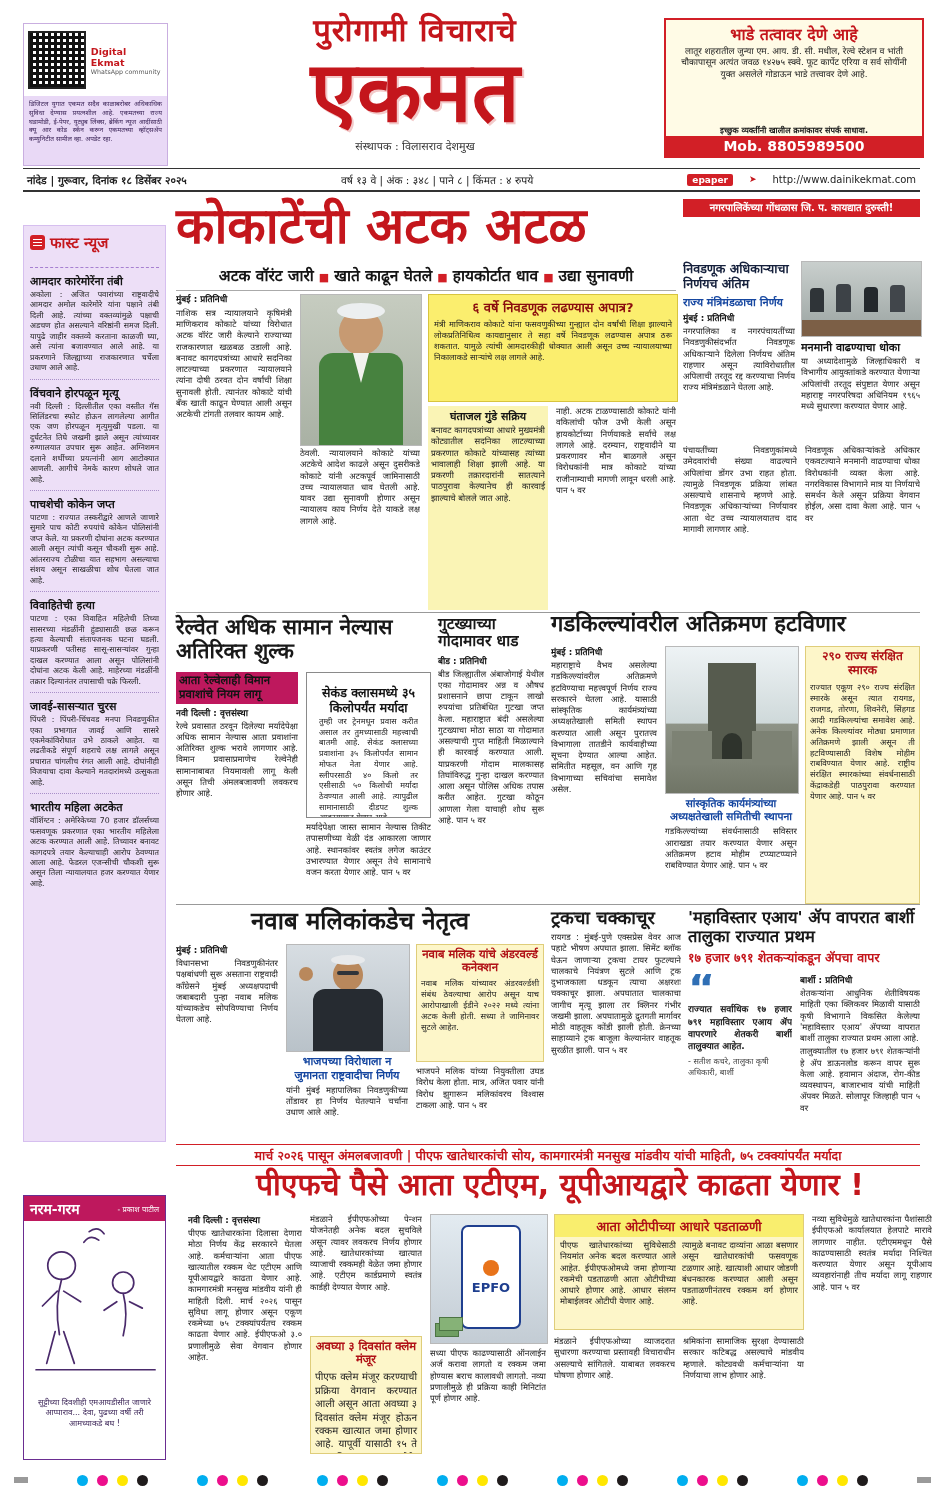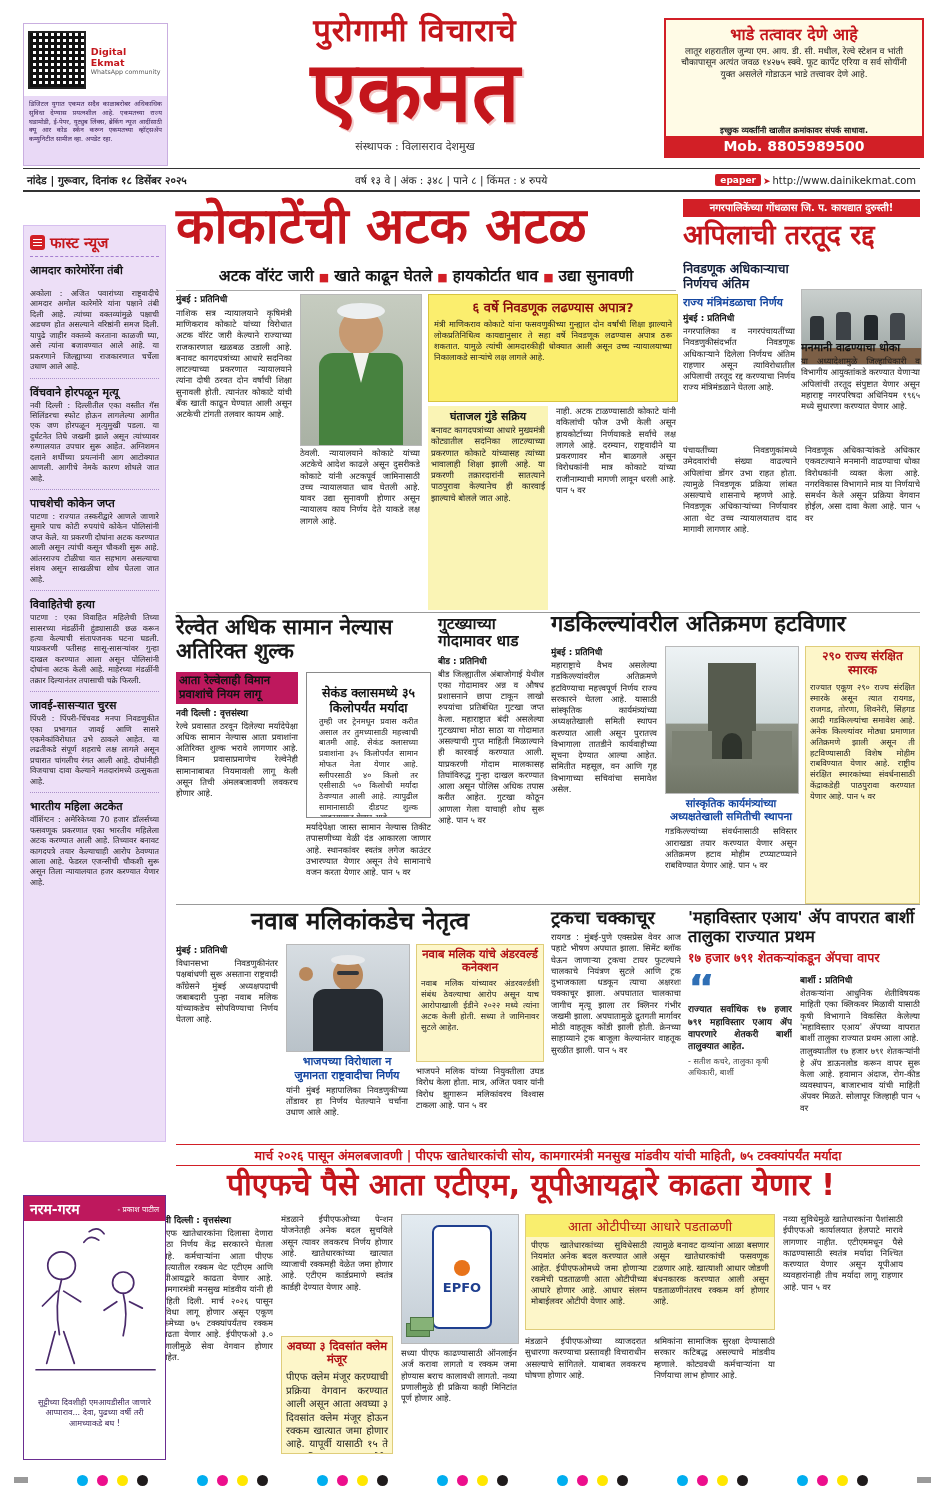--- a/index.html
+++ b/index.html
@@ -42,39 +42,39 @@
   <div class="abs" style="left:664px;top:18px;width:256px;height:136px;border:2.5px solid #d21f26;background:#fffbe6;display:flex;flex-direction:column">
     <div class="red" style="font-size:16px;font-weight:bold;text-align:center;padding:3px 0 1px">भाडे तत्वावर देणे आहे</div>
     <div style="font-size:8.8px;line-height:1.3;color:#1a1a1a;text-align:center;padding:0 7px;flex:1">लातूर शहरातील जुन्या एम. आय. डी. सी. मधील, रेल्वे स्टेशन व भांती चौकापासून अत्यंत जवळ १४२७५ स्क्वे. फूट कार्पेट एरिया व सर्व सोयींनी युक्त असलेले गोडाऊन भाडे तत्त्वावर देणे आहे.</div>
     <div style="font-size:8px;font-weight:bold;text-align:center;color:#1a1a1a;padding:1px 0">इच्छुक व्यक्तींनी खालील क्रमांकावर संपर्क साधावा.</div>
     <div style="background:#d21f26;color:#fff;font-size:14px;font-weight:bold;text-align:center;padding:2px 0">Mob. 8805989500</div>
   </div>
 
   <div class="abs" style="left:23px;top:168px;width:897px;height:24px;border-top:1.5px solid #333;border-bottom:2px solid #333;display:flex;justify-content:space-between;align-items:center;padding:0 4px;box-sizing:border-box">
     <div style="font-size:10.5px;font-weight:bold;color:#222">नांदेड | गुरूवार, दिनांक १८ डिसेंबर २०२५</div>
     <div style="font-size:10.5px;color:#222">वर्ष १३ वे | अंक : ३४८ | पाने ८ | किंमत : ४ रुपये</div>
-    <div style="display:flex;align-items:flex-end;gap:2px">
+    <div style="display:flex;align-items:flex-start;gap:16px">
       <span style="background:#d21f26;color:#fff;font-size:9px;font-weight:bold;padding:1px 5px;border-radius:2px">epaper</span>
       <span class="red" style="font-size:9px">➤</span>
       <span style="font-size:10px;color:#222">http://www.dainikekmat.com</span>
     </div>
   </div>
 
   <div class="abs" style="left:23px;top:225px;width:143px;height:917px;background:#eddff7;border:1px solid #d6bfef;box-sizing:border-box;padding:6px">
-    <div style="display:flex;align-items:center;gap:5px;border-bottom:1.5px dashed #a67fd0;padding-bottom:4px">
+    <div style="display:flex;align-items:center;gap:5px;border-bottom:1.5px dashed #a67fd0;padding-bottom:15px">
       <span style="width:15px;height:15px;background:#d21f26;border-radius:3px;display:inline-block;position:relative">
         <span style="position:absolute;left:3px;top:4px;width:9px;height:1.5px;background:#fff"></span>
         <span style="position:absolute;left:3px;top:7px;width:9px;height:1.5px;background:#fff"></span>
         <span style="position:absolute;left:3px;top:10px;width:9px;height:1.5px;background:#fff"></span>
       </span>
       <span class="red" style="font-size:15px;font-weight:bold">फास्ट न्यूज</span>
     </div>
 
     <div style="border-bottom:1px dotted #a98fc9;padding:5px 0">
-      <div style="font-size:11px;font-weight:bold;color:#141414;margin-bottom:12px">आमदार कारेमोरेंना तंबी</div>
+      <div style="font-size:11px;font-weight:bold;color:#141414;margin-bottom:2px">आमदार कारेमोरेंना तंबी</div>
       <div class="t" style="font-size:7.8px">अकोला : अजित पवारांच्या राष्ट्रवादीचे आमदार अमोल कारेमोरे यांना पक्षाने तंबी दिली आहे. त्यांच्या वक्तव्यांमुळे पक्षाची अडचण होत असल्याने वरिष्ठांनी समज दिली. यापुढे जाहीर वक्तव्ये करताना काळजी घ्या, असे त्यांना बजावण्यात आले आहे. या प्रकरणाने जिल्ह्याच्या राजकारणात चर्चेला उधाण आले आहे.</div>
     </div>
     <div style="border-bottom:1px dotted #a98fc9;padding:5px 0">
       <div style="font-size:11px;font-weight:bold;color:#141414;margin-bottom:2px">विंचवाने होरपळून मृत्यू</div>
       <div class="t" style="font-size:7.8px">नवी दिल्ली : दिल्लीतील एका वस्तीत गॅस सिलिंडरचा स्फोट होऊन लागलेल्या आगीत एक जण होरपळून मृत्युमुखी पडला. या दुर्घटनेत तिघे जखमी झाले असून त्यांच्यावर रुग्णालयात उपचार सुरू आहेत. अग्निशमन दलाने शर्थीच्या प्रयत्नांनी आग आटोक्यात आणली. आगीचे नेमके कारण शोधले जात आहे.</div>
     </div>
     <div style="border-bottom:1px dotted #a98fc9;padding:5px 0">
       <div style="font-size:11px;font-weight:bold;color:#141414;margin-bottom:2px">पाचशेची कोकेन जप्त</div>
       <div class="t" style="font-size:7.8px">पाटणा : राज्यात तस्करीद्वारे आणले जाणारे सुमारे पाच कोटी रुपयांचे कोकेन पोलिसांनी जप्त केले. या प्रकरणी दोघांना अटक करण्यात आली असून त्यांची कसून चौकशी सुरू आहे. आंतरराज्य टोळीचा यात सहभाग असल्याचा संशय असून साखळीचा शोध घेतला जात आहे.</div>
     </div>
@@ -119,21 +119,20 @@
     <div class="abs" style="left:252px;top:112px;width:120px;height:204px;background:#faf4b5;overflow:hidden">
       <div style="font-size:11px;font-weight:bold;color:#141414;text-align:center;padding:2px 0">घंताजल गुंडे सक्रिय</div>
       <div class="t" style="padding:0 3px">बनावट कागदपत्रांच्या आधारे मुख्यमंत्री कोट्यातील सदनिका लाटल्याच्या प्रकरणात कोकाटे यांच्यासह त्यांच्या भावालाही शिक्षा झाली आहे. या प्रकरणी तक्रारदारांनी सातत्याने पाठपुरावा केल्यानेच ही कारवाई झाल्याचे बोलले जात आहे.</div>
     </div>
     <div class="abs t" style="left:380px;top:112px;width:120px;height:204px">नाही. अटक टाळण्यासाठी कोकाटे यांनी वकिलांची फौज उभी केली असून हायकोर्टाच्या निर्णयाकडे सर्वांचे लक्ष लागले आहे. दरम्यान, राष्ट्रवादीने या प्रकरणावर मौन बाळगले असून विरोधकांनी मात्र कोकाटे यांच्या राजीनाम्याची मागणी लावून धरली आहे. पान ५ वर</div>
   </div>
 
   <div class="abs" style="left:683px;top:199px;width:237px;height:18px;background:#d21f26;color:#fff;font-size:10px;font-weight:bold;text-align:center;line-height:18px;overflow:hidden">नगरपालिकेंच्या गोंधळास जि. प. कायद्यात दुरुस्ती!</div>
 
   <div class="abs" style="left:683px;top:221px;width:237px;height:389px">
-    <div class="red" style="font-size:27px;font-weight:800;line-height:1.05">अपिलाची तरतूद रद्द</div>
     <div class="abs" style="left:0;top:40px;width:112px;height:178px;overflow:hidden">
       <div style="font-size:12.5px;font-weight:bold;color:#15203c;line-height:1.2">निवडणूक अधिकाऱ्याचा निर्णयच अंतिम</div>
       <div class="blue" style="font-size:11px;font-weight:bold;margin:3px 0">राज्य मंत्रिमंडळाचा निर्णय</div>
       <div class="dl">मुंबई : प्रतिनिधी</div>
       <div class="t">नगरपालिका व नगरपंचायतींच्या निवडणुकीसंदर्भात निवडणूक अधिकाऱ्याने दिलेला निर्णयच अंतिम राहणार असून त्याविरोधातील अपिलाची तरतूद रद्द करण्याचा निर्णय राज्य मंत्रिमंडळाने घेतला आहे.</div>
     </div>
     <div class="abs photo" style="left:118px;top:40px;width:119px;height:74px;background:linear-gradient(#c9cfcd,#9aa3a1)">
       <div style="position:absolute;left:8px;top:26px;width:14px;height:24px;background:#2f3438;border-radius:4px 4px 0 0"></div>
       <div style="position:absolute;left:34px;top:22px;width:15px;height:28px;background:#3d4247;border-radius:4px 4px 0 0"></div>
       <div style="position:absolute;left:62px;top:25px;width:14px;height:25px;background:#23282c;border-radius:4px 4px 0 0"></div>
@@ -237,21 +236,21 @@
       <div class="dl">बार्शी : प्रतिनिधी</div>
       <div class="t">शेतकऱ्यांना आधुनिक शेतीविषयक माहिती एका क्लिकवर मिळावी यासाठी कृषी विभागाने विकसित केलेल्या 'महाविस्तार एआय' ॲपच्या वापरात बार्शी तालुका राज्यात प्रथम आला आहे.</div>
       <div class="t" style="margin-top:2px">तालुक्यातील १७ हजार ७९१ शेतकऱ्यांनी हे ॲप डाऊनलोड करून वापर सुरू केला आहे. हवामान अंदाज, रोग-कीड व्यवस्थापन, बाजारभाव यांची माहिती ॲपवर मिळते. सोलापूर जिल्हाही पान ५ वर</div>
     </div>
   </div>
 
   <div class="abs" style="left:176px;top:1144px;width:744px;height:20px;border-top:1.5px solid #d21f26;border-bottom:1.5px solid #d21f26;display:flex;align-items:center;justify-content:center">
     <span class="red" style="font-size:12.5px;font-weight:bold;white-space:nowrap">मार्च २०२६ पासून अंमलबजावणी | पीएफ खातेधारकांची सोय, कामगारमंत्री मनसुख मांडवीय यांची माहिती, ७५ टक्क्यांपर्यंत मर्यादा</span>
   </div>
 
-  <div class="abs" style="left:159px;top:1168px;width:744px;height:292px">
+  <div class="abs" style="left:188px;top:1168px;width:744px;height:292px">
     <div class="red" style="font-size:30px;font-weight:800;text-align:center;line-height:1.1">पीएफचे पैसे आता एटीएम, यूपीआयद्वारे काढता येणार !</div>
 
     <div class="abs" style="left:0;top:46px;width:114px;height:246px;overflow:hidden">
       <div class="dl">नवी दिल्ली : वृत्तसंस्था</div>
       <div class="t">पीएफ खातेधारकांना दिलासा देणारा मोठा निर्णय केंद्र सरकारने घेतला आहे. कर्मचाऱ्यांना आता पीएफ खात्यातील रक्कम थेट एटीएम आणि यूपीआयद्वारे काढता येणार आहे. कामगारमंत्री मनसुख मांडवीय यांनी ही माहिती दिली. मार्च २०२६ पासून सुविधा लागू होणार असून एकूण रकमेच्या ७५ टक्क्यांपर्यंतच रक्कम काढता येणार आहे. ईपीएफओ ३.० प्रणालीमुळे सेवा वेगवान होणार आहेत.</div>
     </div>
 
     <div class="abs" style="left:122px;top:46px;width:112px;height:246px">
       <div class="t" style="height:116px">मंडळाने ईपीएफओच्या पेन्शन योजनेतही अनेक बदल सुचविले असून त्यावर लवकरच निर्णय होणार आहे. खातेधारकांच्या खात्यात व्याजाची रक्कमही वेळेत जमा होणार आहे. एटीएम कार्डप्रमाणे स्वतंत्र कार्डही देण्यात येणार आहे.</div>
       <div class="ybox" style="margin-top:6px;height:118px;box-sizing:border-box">
@@ -267,21 +266,21 @@
           <div style="color:#1f3f8f;font-weight:bold;font-size:13px">EPFO</div>
         </div>
         <div style="position:absolute;left:4px;bottom:6px;width:22px;height:12px;background:#6f9e62;border:1px solid #4c7443"></div>
         <div style="position:absolute;left:8px;bottom:12px;width:22px;height:12px;background:#86b277;border:1px solid #4c7443"></div>
       </div>
       <div class="t" style="margin-top:4px;height:108px">सध्या पीएफ काढण्यासाठी ऑनलाईन अर्ज करावा लागतो व रक्कम जमा होण्यास बराच कालावधी लागतो. नव्या प्रणालीमुळे ही प्रक्रिया काही मिनिटांत पूर्ण होणार आहे.</div>
     </div>
 
     <div class="abs" style="left:366px;top:46px;width:250px;height:246px">
       <div style="background:#fdf6c9;border:1px solid #dfcd7a;height:116px;box-sizing:border-box;overflow:hidden">
-        <div style="background:#f9ee6e;color:#b01116;font-weight:normal;font-size:13px;text-align:center;padding:2px 0">आता ओटीपीच्या आधारे पडताळणी</div>
+        <div style="background:#f9ee6e;color:#b01116;font-weight:bold;font-size:13px;text-align:center;padding:2px 0">आता ओटीपीच्या आधारे पडताळणी</div>
         <div style="display:flex;gap:6px;padding:3px 5px">
           <div class="t" style="width:50%">पीएफ खातेधारकांच्या सुविधेसाठी नियमांत अनेक बदल करण्यात आले आहेत. ईपीएफओमध्ये जमा होणाऱ्या रकमेची पडताळणी आता ओटीपीच्या आधारे होणार आहे. आधार संलग्न मोबाईलवर ओटीपी येणार आहे.</div>
           <div class="t" style="width:50%">त्यामुळे बनावट दाव्यांना आळा बसणार असून खातेधारकांची फसवणूक टळणार आहे. खात्याशी आधार जोडणी बंधनकारक करण्यात आली असून पडताळणीनंतरच रक्कम वर्ग होणार आहे.</div>
         </div>
       </div>
       <div style="display:flex;gap:8px;margin-top:6px">
         <div class="t" style="width:121px;height:118px">मंडळाने ईपीएफओच्या व्याजदरात सुधारणा करण्याचा प्रस्तावही विचाराधीन असल्याचे सांगितले. याबाबत लवकरच घोषणा होणार आहे.</div>
         <div class="t" style="width:121px;height:118px">श्रमिकांना सामाजिक सुरक्षा देण्यासाठी सरकार कटिबद्ध असल्याचे मांडवीय म्हणाले. कोट्यवधी कर्मचाऱ्यांना या निर्णयाचा लाभ होणार आहे.</div>
       </div>
     </div>

